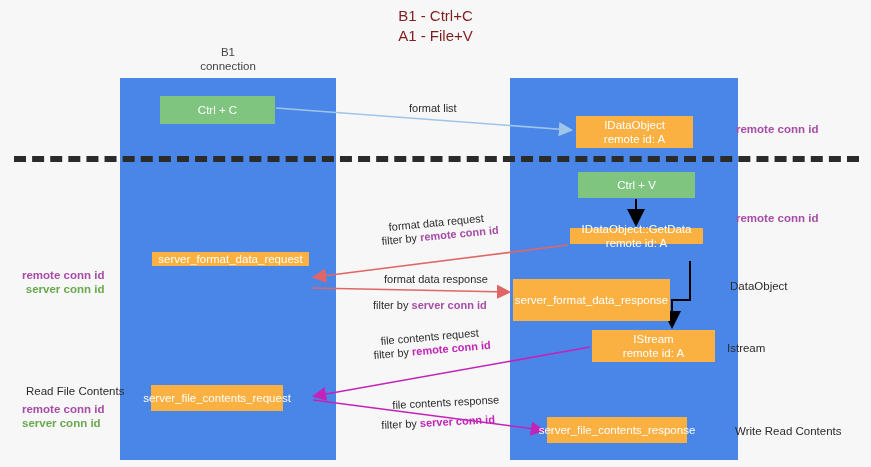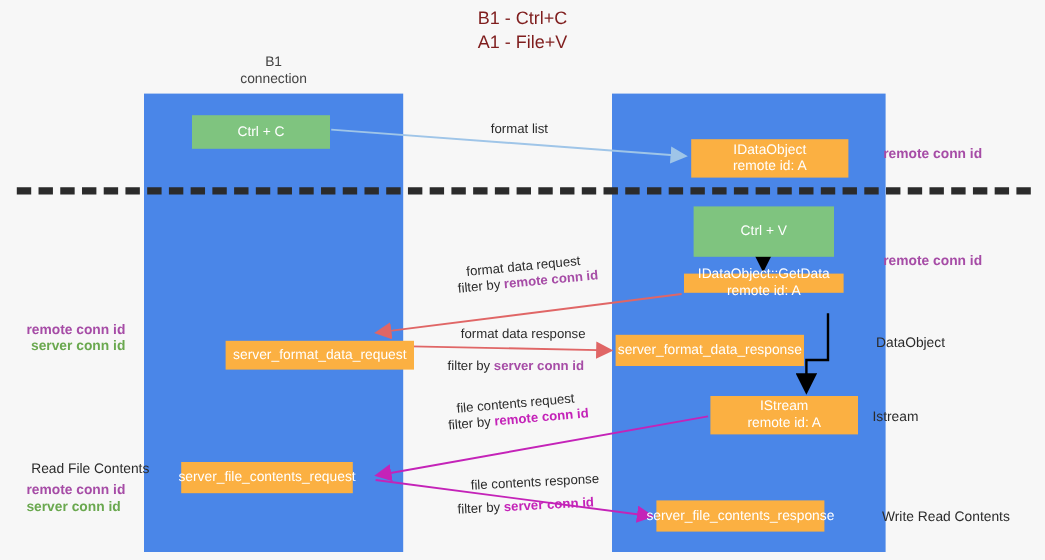--- a/index.html
+++ b/index.html
@@ -43,27 +43,27 @@
     box-sizing:border-box;
     display:flex;flex-direction:column;
     align-items:center;justify-content:center;
     color:#ffffff;font-size:11.5px;line-height:14px;
     text-align:center;padding:0 4px;
   }
   .green{background:#7fc47f;}
   .orange{background:#fbb042;}
 
   #n-ctrlc{left:160px;top:96px;width:115px;height:28px;}
-  #n-idataobject{left:576px;top:116px;width:131px;height:32px;}
-  #n-ctrlv{left:578px;top:172px;width:117px;height:42px;}
+  #n-idataobject{left:576px;top:116px;width:117px;height:32px;}
+  #n-ctrlv{left:578px;top:172px;width:117px;height:26px;}
   #n-getdata{left:570px;top:228px;width:133px;height:16px;}
-  #n-sfdreq{left:152px;top:284px;width:157px;height:24px;margin-left:36px;}
-  #n-sfdresp{left:513px;top:279px;width:157px;height:26px;}
+  #n-sfdreq{left:152px;top:252px;width:157px;height:14px;}
+  #n-sfdresp{left:513px;top:279px;width:157px;height:42px;}
   #n-istream{left:592px;top:330px;width:123px;height:32px;}
-  #n-sfcreq{left:151px;top:385px;width:143px;height:26px;}
+  #n-sfcreq{left:151px;top:385px;width:132px;height:26px;}
   #n-sfcresp{left:547px;top:417px;width:140px;height:26px;}
 
   
   .side{font-size:11.5px;line-height:14px;}
   .purple{color:#a64ca6;font-weight:bold;}
   .green-t{color:#6aa84f;font-weight:bold;}
   .plain{color:#2b2b2b;}
 
   #s-remote1{left:736px;top:122px;}
   #s-remote2{left:736px;top:211px;}

